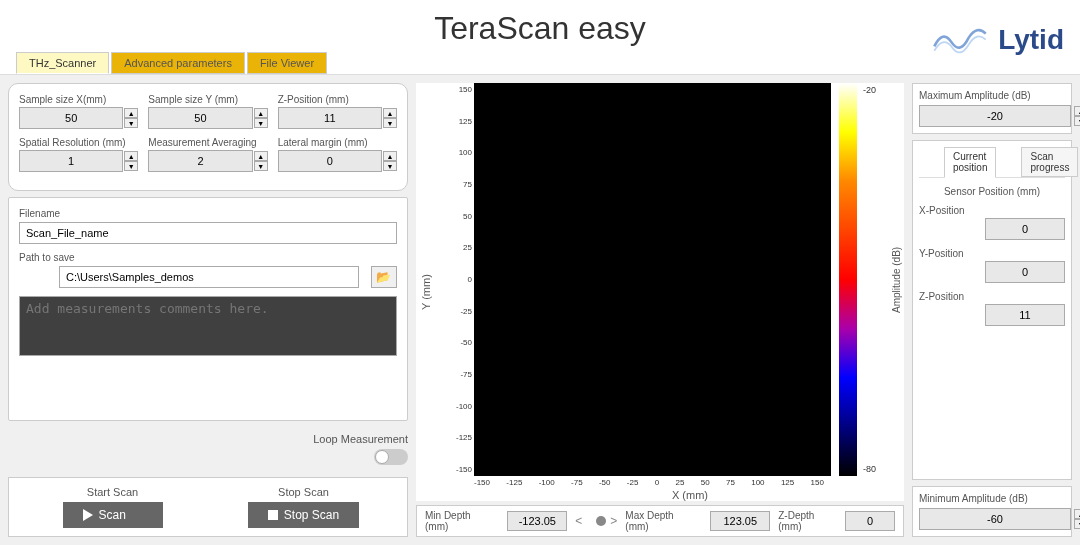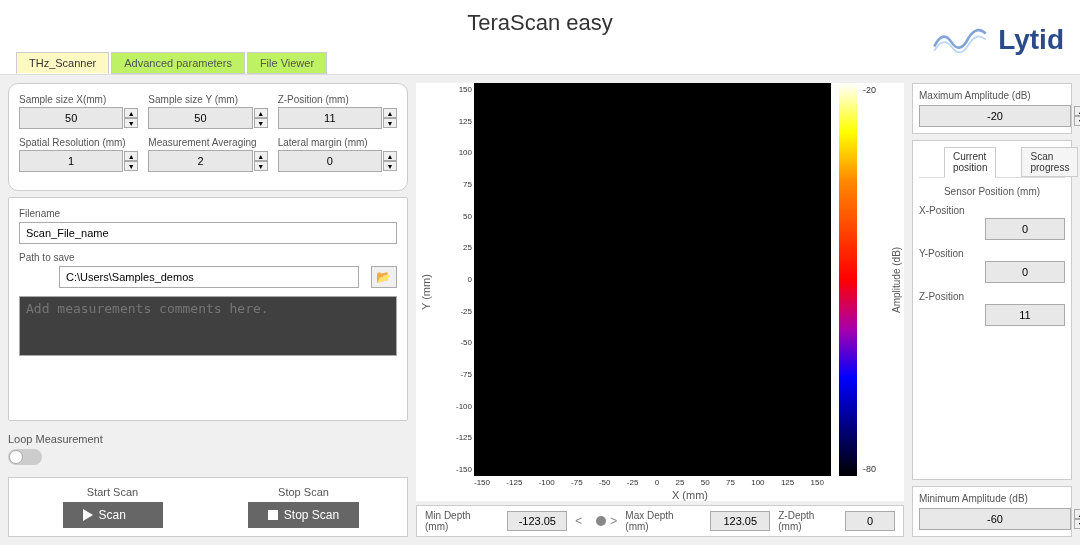--- a/index.html
+++ b/index.html
@@ -15,40 +15,40 @@
     .header {
       background: white;
       display: flex;
       align-items: center;
       justify-content: space-between;
       padding: 6px 16px 0 16px;
       border-bottom: 1px solid #ddd;
       height: 75px;
     }
     .header-title {
-      font-size: 22px;
+      font-size: 32px;
       font-weight: 300;
       color: #333;
       position: absolute;
       left: 50%;
       transform: translateX(-50%);
       top: 10px;
     }
     .tabs {
       display: flex;
       gap: 0;
       margin-top: auto;
       align-self: flex-end;
     }
     .tab {
       padding: 4px 12px;
       font-size: 11px;
       cursor: pointer;
       border: 1px solid #ccc;
-      background: #bef264;
+      background: #eab308;
       color: #555;
       margin-right: 2px;
     }
     .tab.active {
       background: #fef9c3;
       border-bottom: 1px solid white;
       color: #333;
     }
     .logo-area {
       display: flex;
@@ -180,21 +180,21 @@
       padding: 4px 6px;
       font-size: 13px;
       color: #999;
       height: 60px;
       resize: none;
       background: #404040;
     }
     .loop-section {
       display: flex;
       flex-direction: column;
-      align-items: flex-start;
+      align-items: flex-end;
       padding: 6px 0;
     }
     .loop-label {
       font-size: 11px;
       color: #555;
       margin-bottom: 4px;
     }
     .toggle {
       width: 34px;
       height: 16px;

